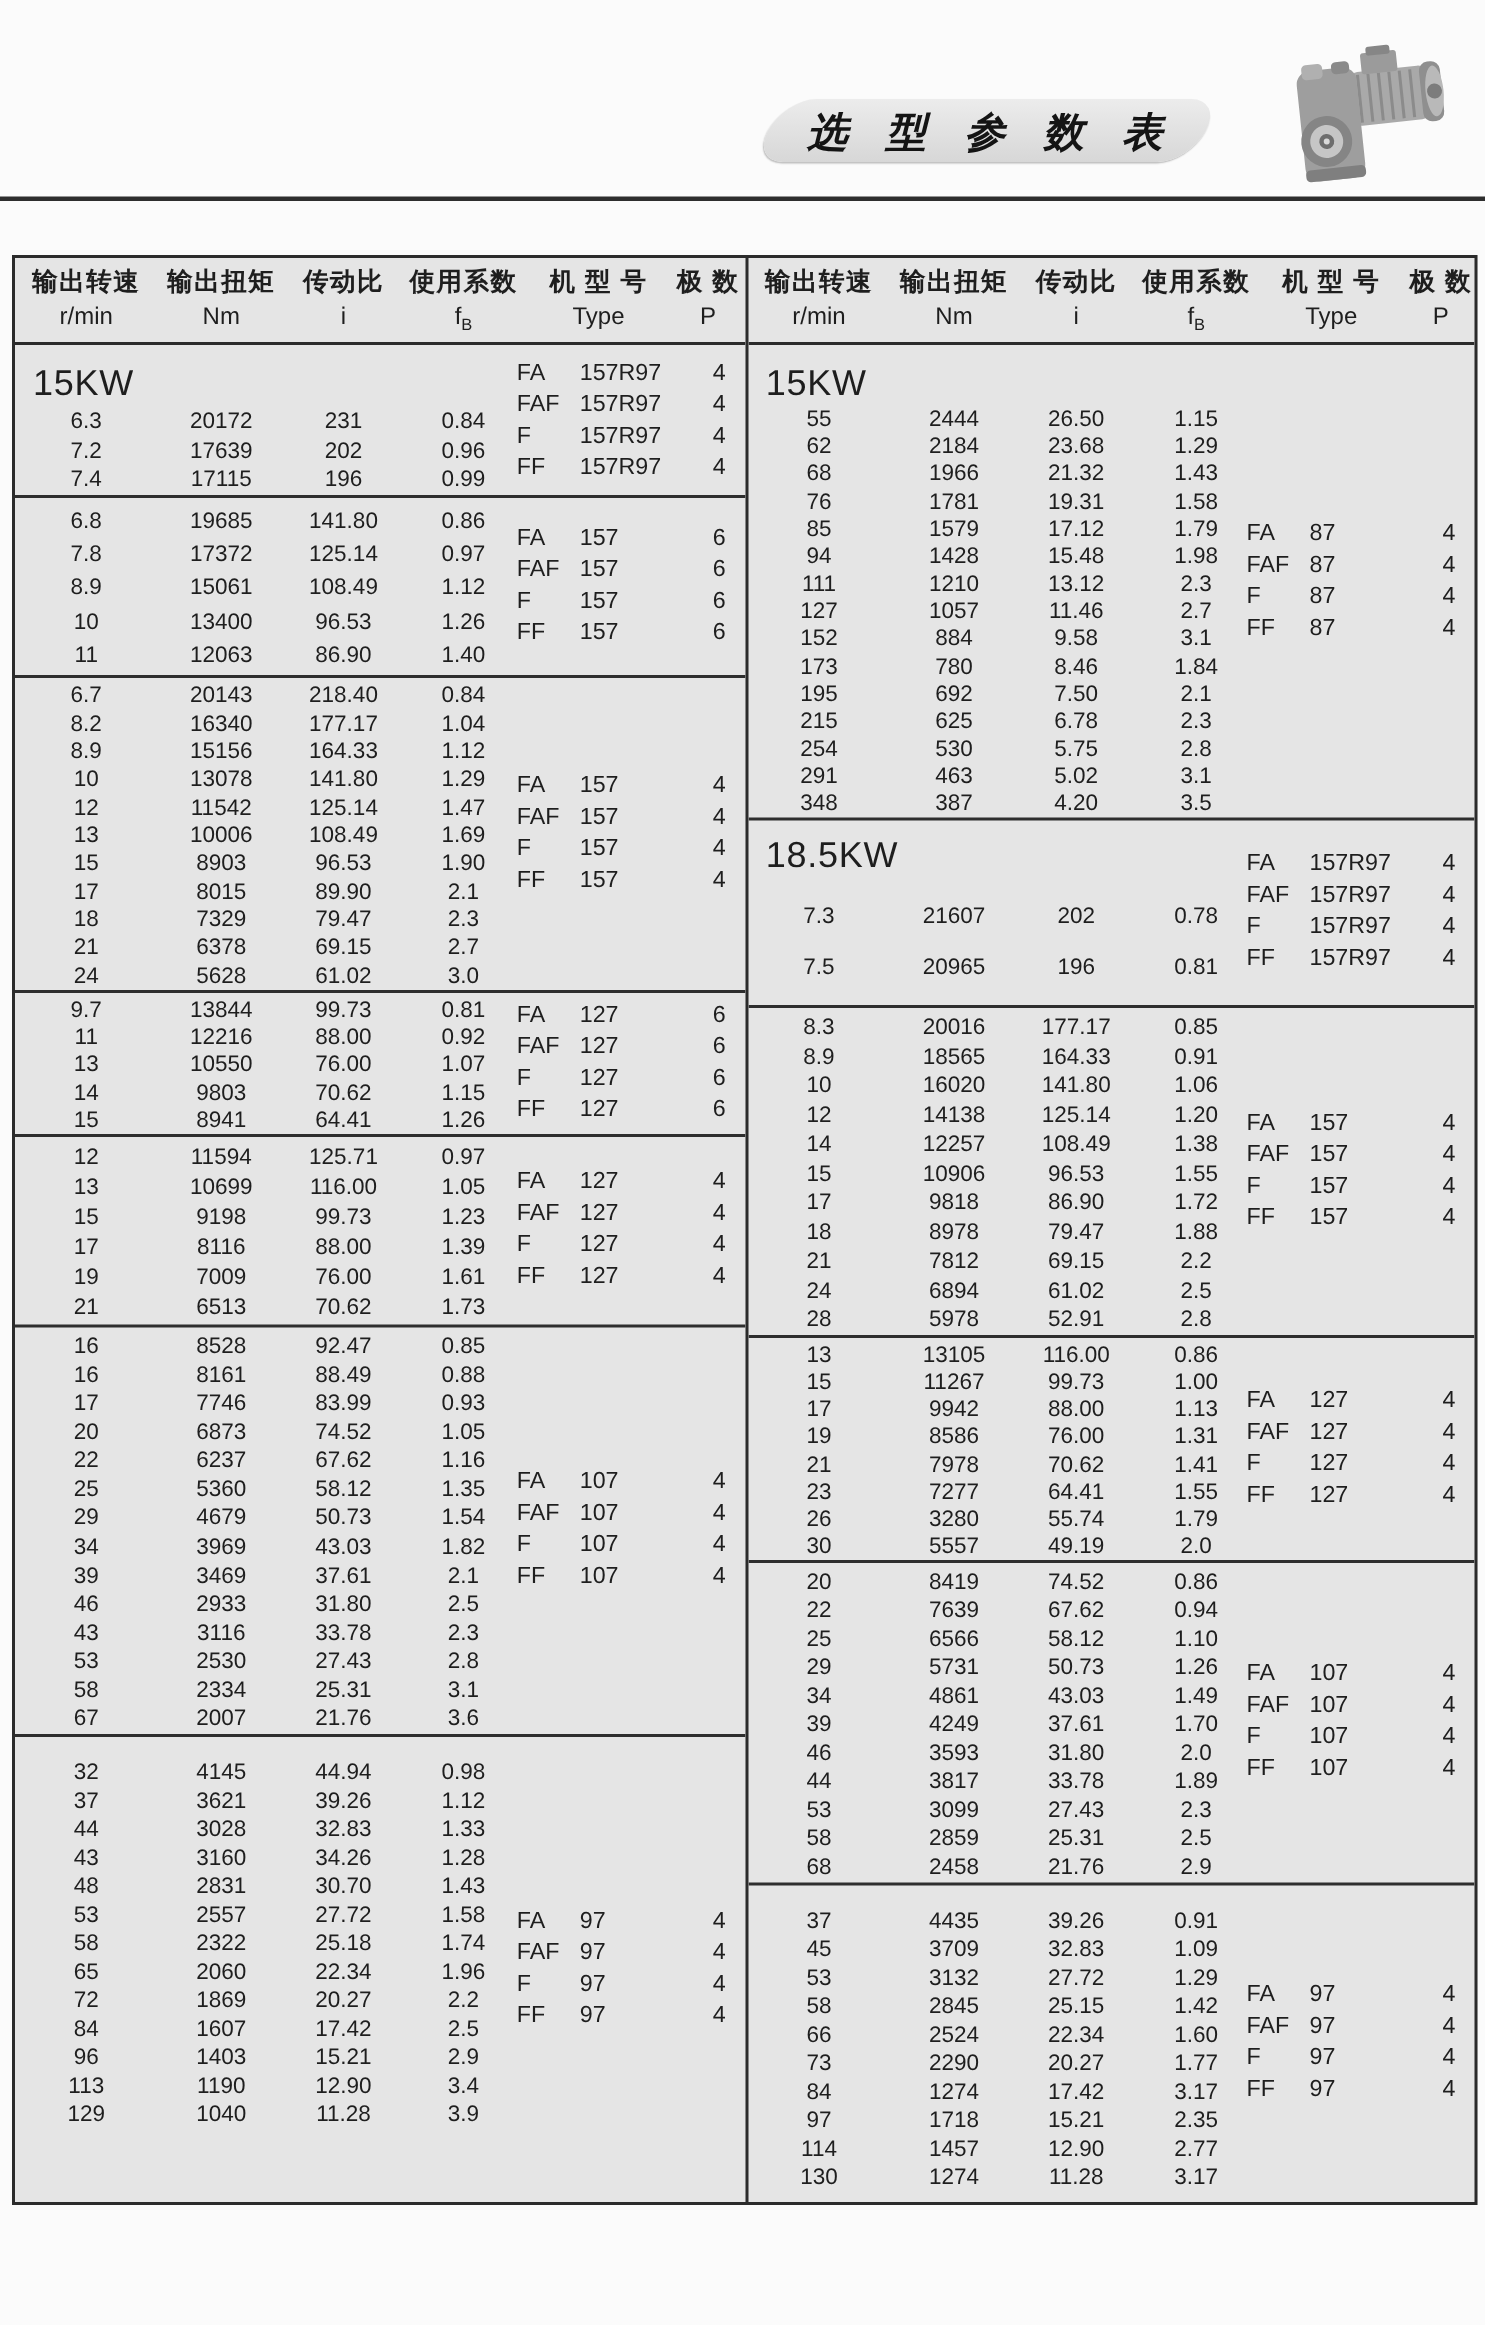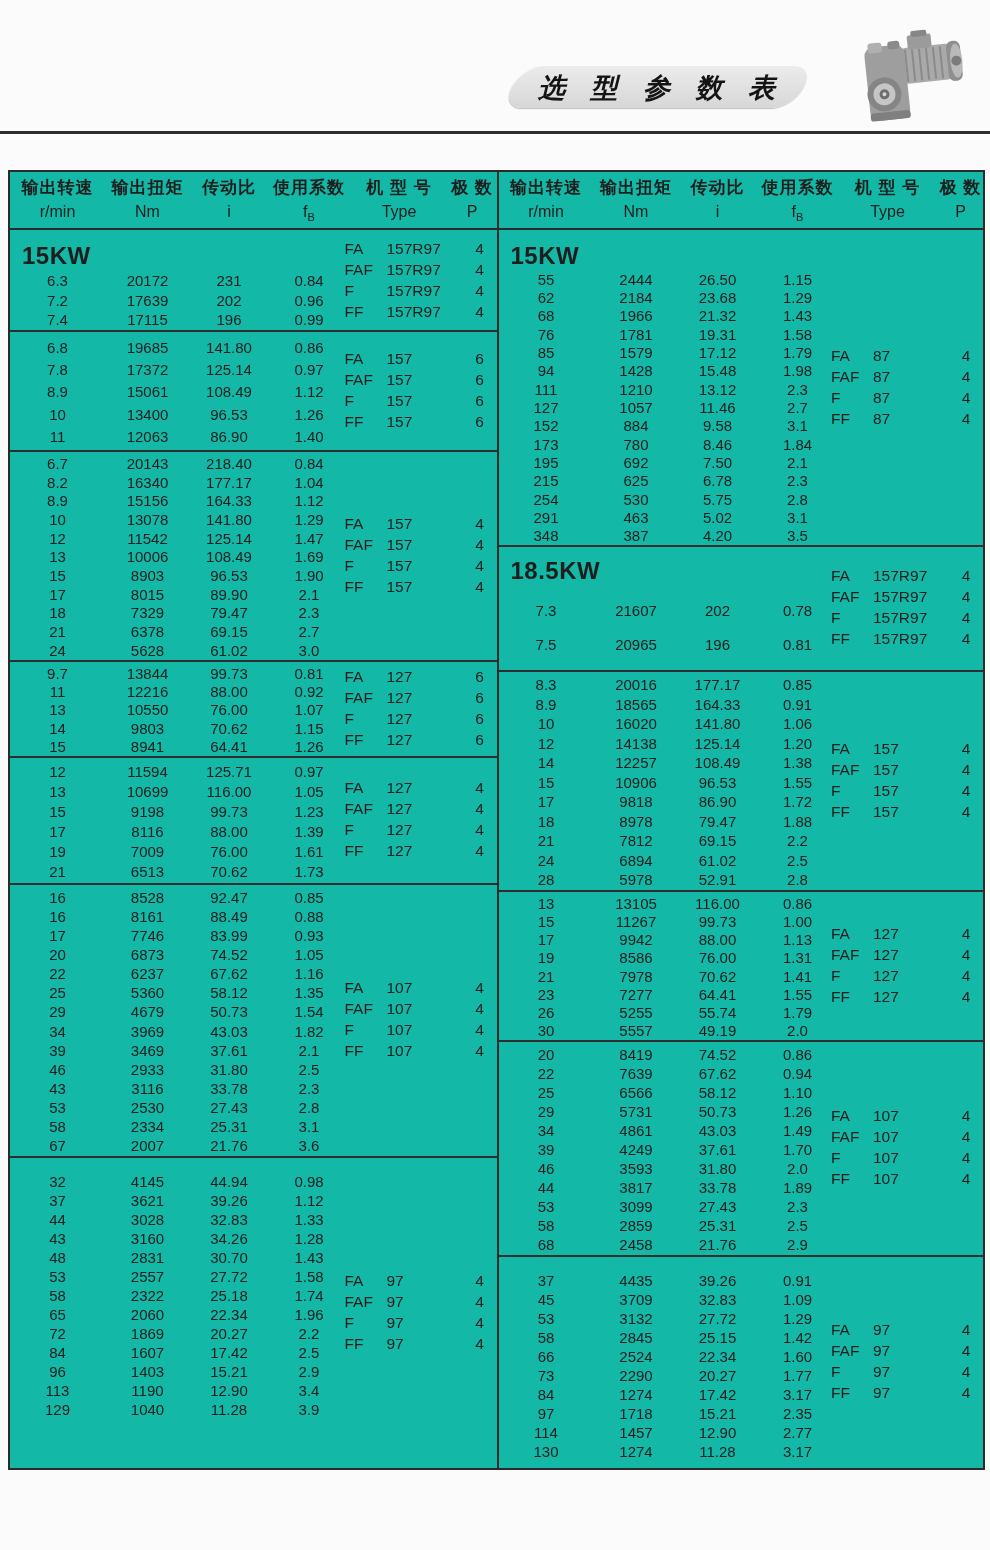--- a/index.html
+++ b/index.html
@@ -25,34 +25,34 @@
     font-size:27px; font-weight:700; font-style:italic;
     letter-spacing:9px; color:#141414; white-space:nowrap;
   }
   
   .motor { position:absolute; left:845px; top:26px; width:122px; height:106px; }
   
   .top-rule { position:absolute; left:0; top:131px; width:990px; height:3px; background:#2e2e2e; }
   
   .sel-table {
     position:absolute; left:8px; top:170px; width:977px; height:1300px;
-    border:2px solid #2b2b2b; display:flex; background:#14b8a6;
+    border:2px solid #2b2b2b; display:flex; background:#e5e5e5;
   }
   .tcol { width:50%; height:100%; display:flex; flex-direction:column; overflow:hidden; }
   .tcol.right { border-left:2px solid #2b2b2b; }
   .hdr { height:62px; border-bottom:2px solid #2b2b2b; display:flex; flex-direction:column; justify-content:center; }
   .hdr-row { display:grid; grid-template-columns:95px 85px 78px 82px 98px 48px; }
   .hdr-row span, .hdr-row b { text-align:center; }
   .hdr-cn { font-size:17px; font-weight:700; letter-spacing:1px; }
   .hdr-en { font-size:16px; margin-top:4px; font-weight:400; }
   .hdr-en sub { font-size:11px; }
   .blocks { flex:1; display:flex; flex-direction:column; }
   .block { position:relative; width:100%; }
   .block + .block::before { content:''; position:absolute; top:0; left:0; right:0; height:2px; background:#2e2e2e; }
-  .section-title { font-size:24px; font-weight:700; margin:8px 0 0 12px; height:28px; letter-spacing:0.5px; }
+  .section-title { font-size:24px; font-weight:400; margin:8px 0 0 12px; height:28px; letter-spacing:0.5px; }
   .rows { display:flex; flex-direction:column; }
   .block.fill .rows { flex:1; justify-content:space-evenly; }
   .block.top .rows { padding-top:12px; }
   .block { display:flex; flex-direction:column; padding-top:4px; }
   .row { display:grid; grid-template-columns:95px 85px 78px 82px; height:18px; align-items:center; flex:0 0 auto; }
   .block.top .row { height:19px; }
   .row span { text-align:center; font-size:15px; white-space:nowrap; }
   .types {
     position:absolute; right:0; top:50%; transform:translateY(-50%);
     width:152px; display:flex; flex-direction:column;
@@ -956,21 +956,21 @@
               <span class="cell">1.41</span>
             </div>
             <div class="row">
               <span class="cell">23</span>
               <span class="cell">7277</span>
               <span class="cell">64.41</span>
               <span class="cell">1.55</span>
             </div>
             <div class="row">
               <span class="cell">26</span>
-              <span class="cell">5255</span>
+              <span class="cell">3280</span>
               <span class="cell">55.74</span>
               <span class="cell">1.79</span>
             </div>
             <div class="row">
               <span class="cell">30</span>
               <span class="cell">5557</span>
               <span class="cell">49.19</span>
               <span class="cell">2.0</span>
             </div>
           </div>

